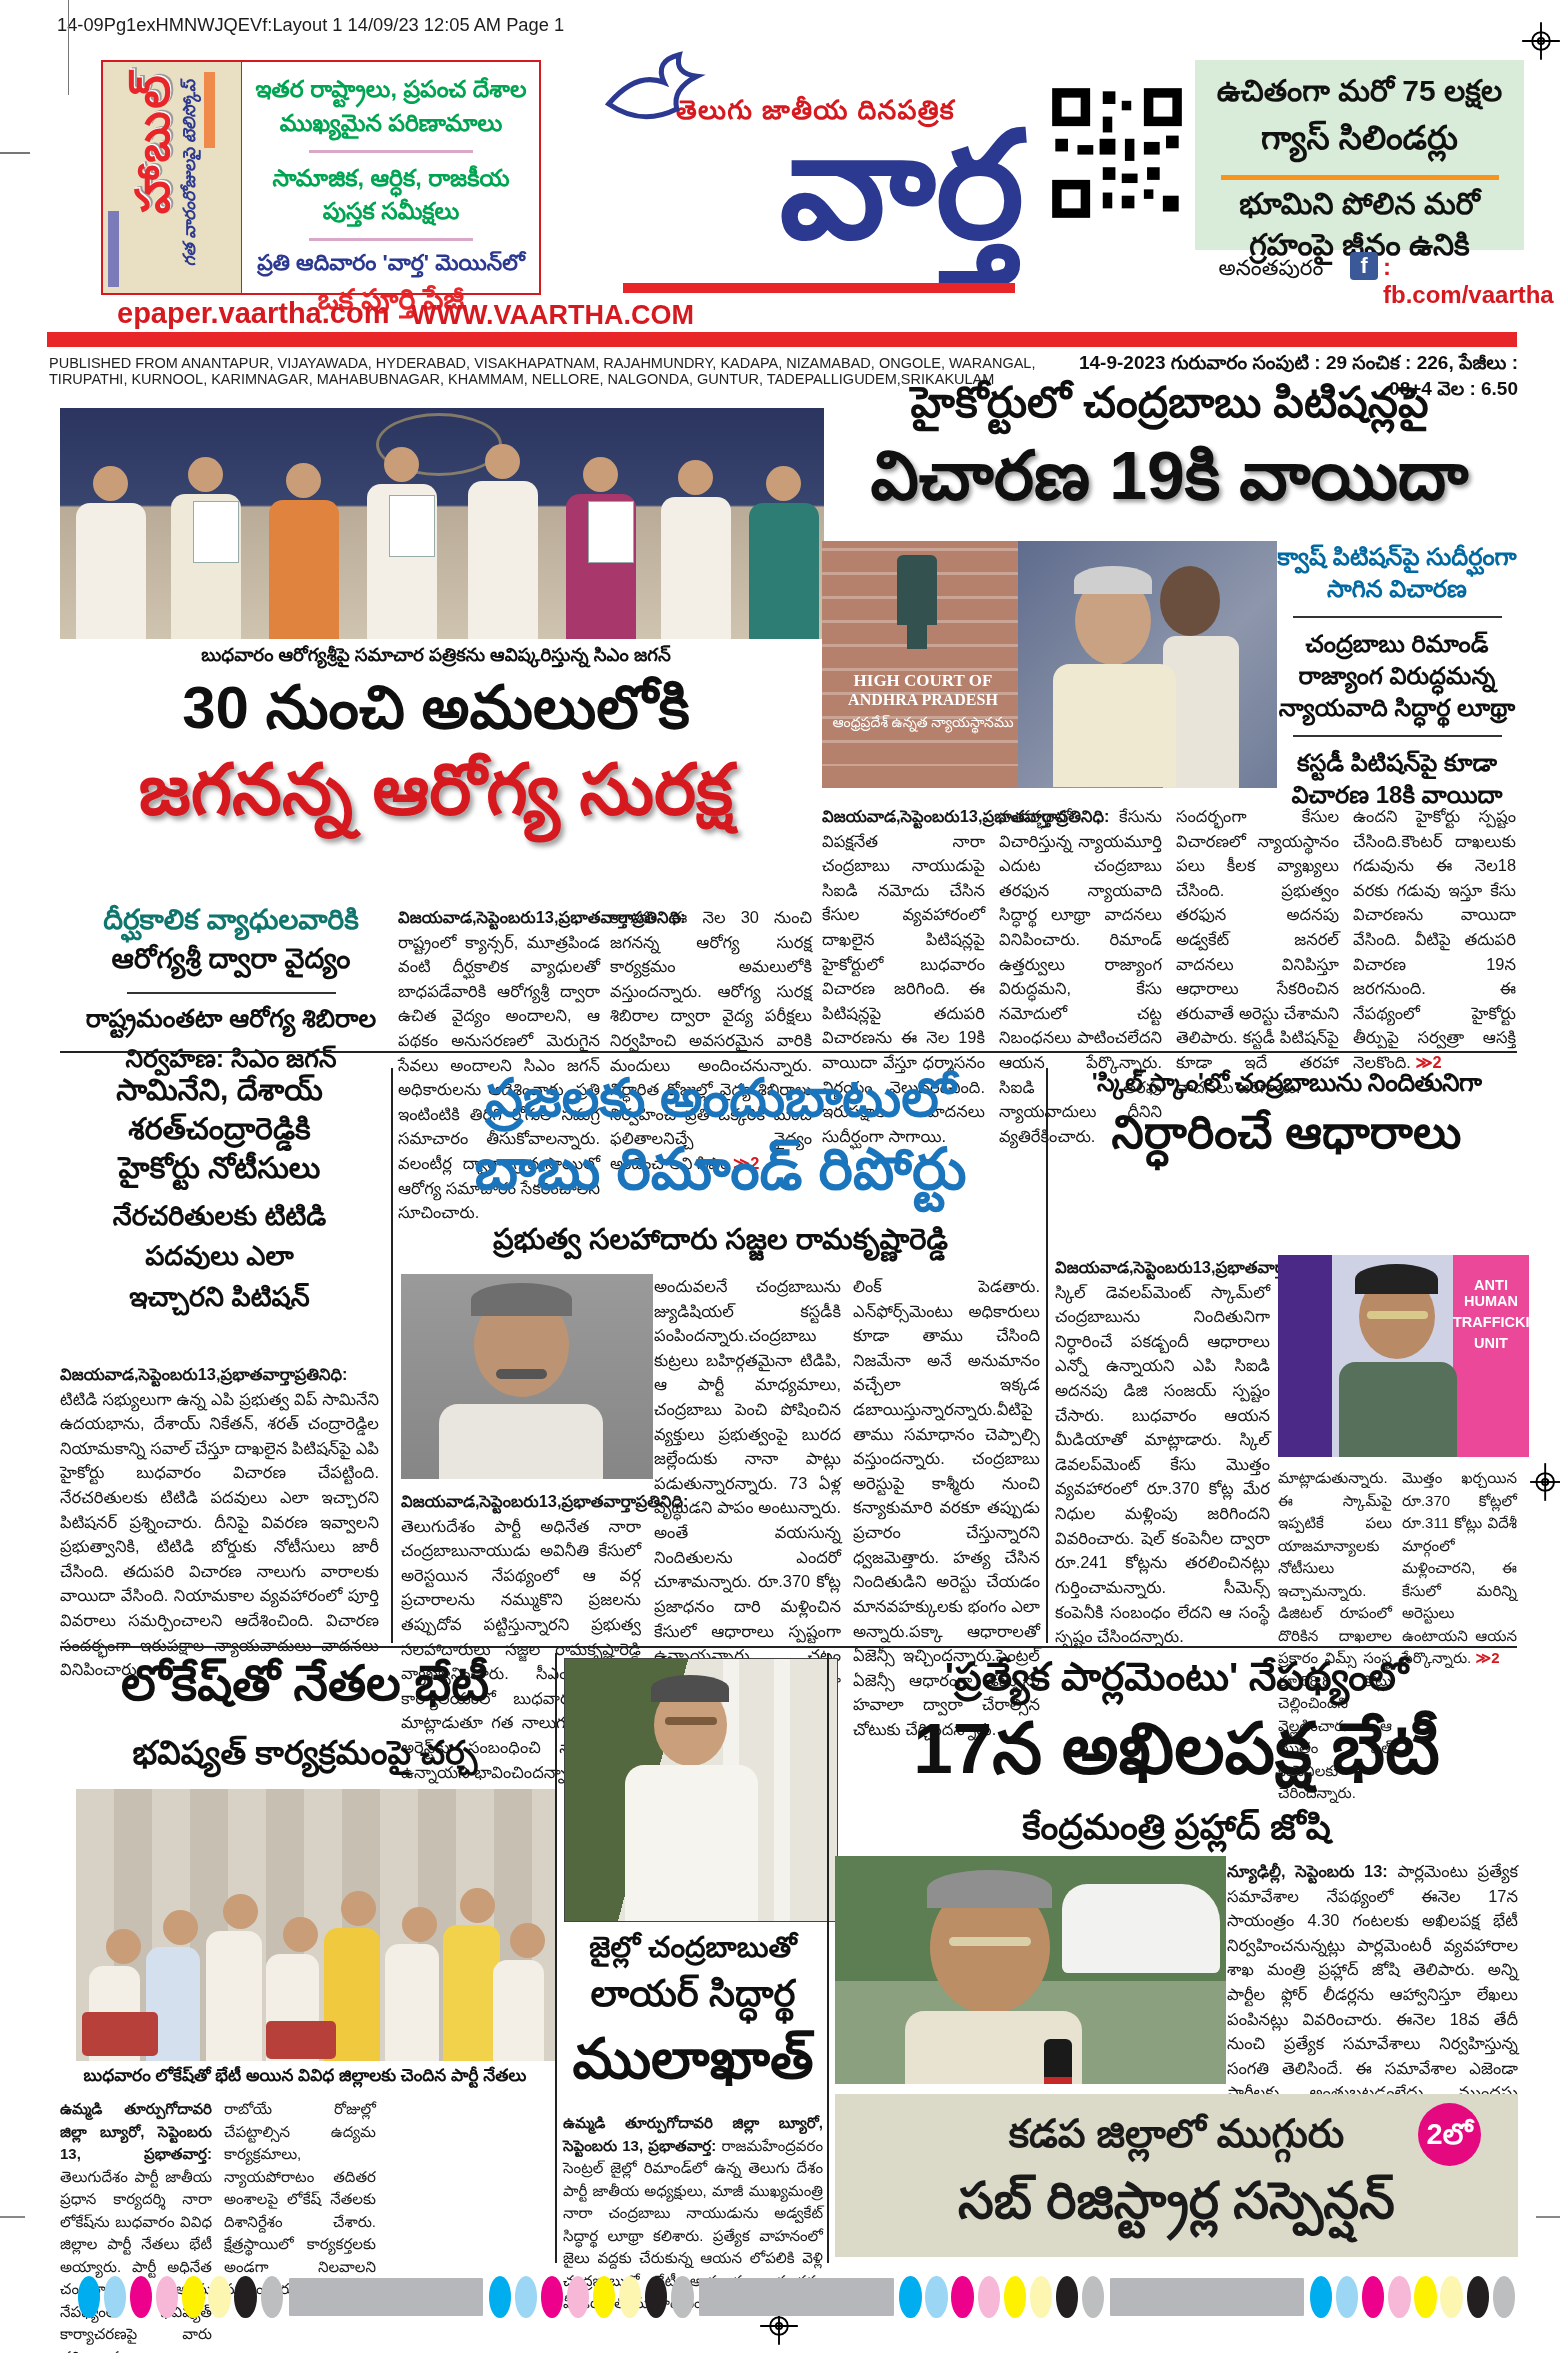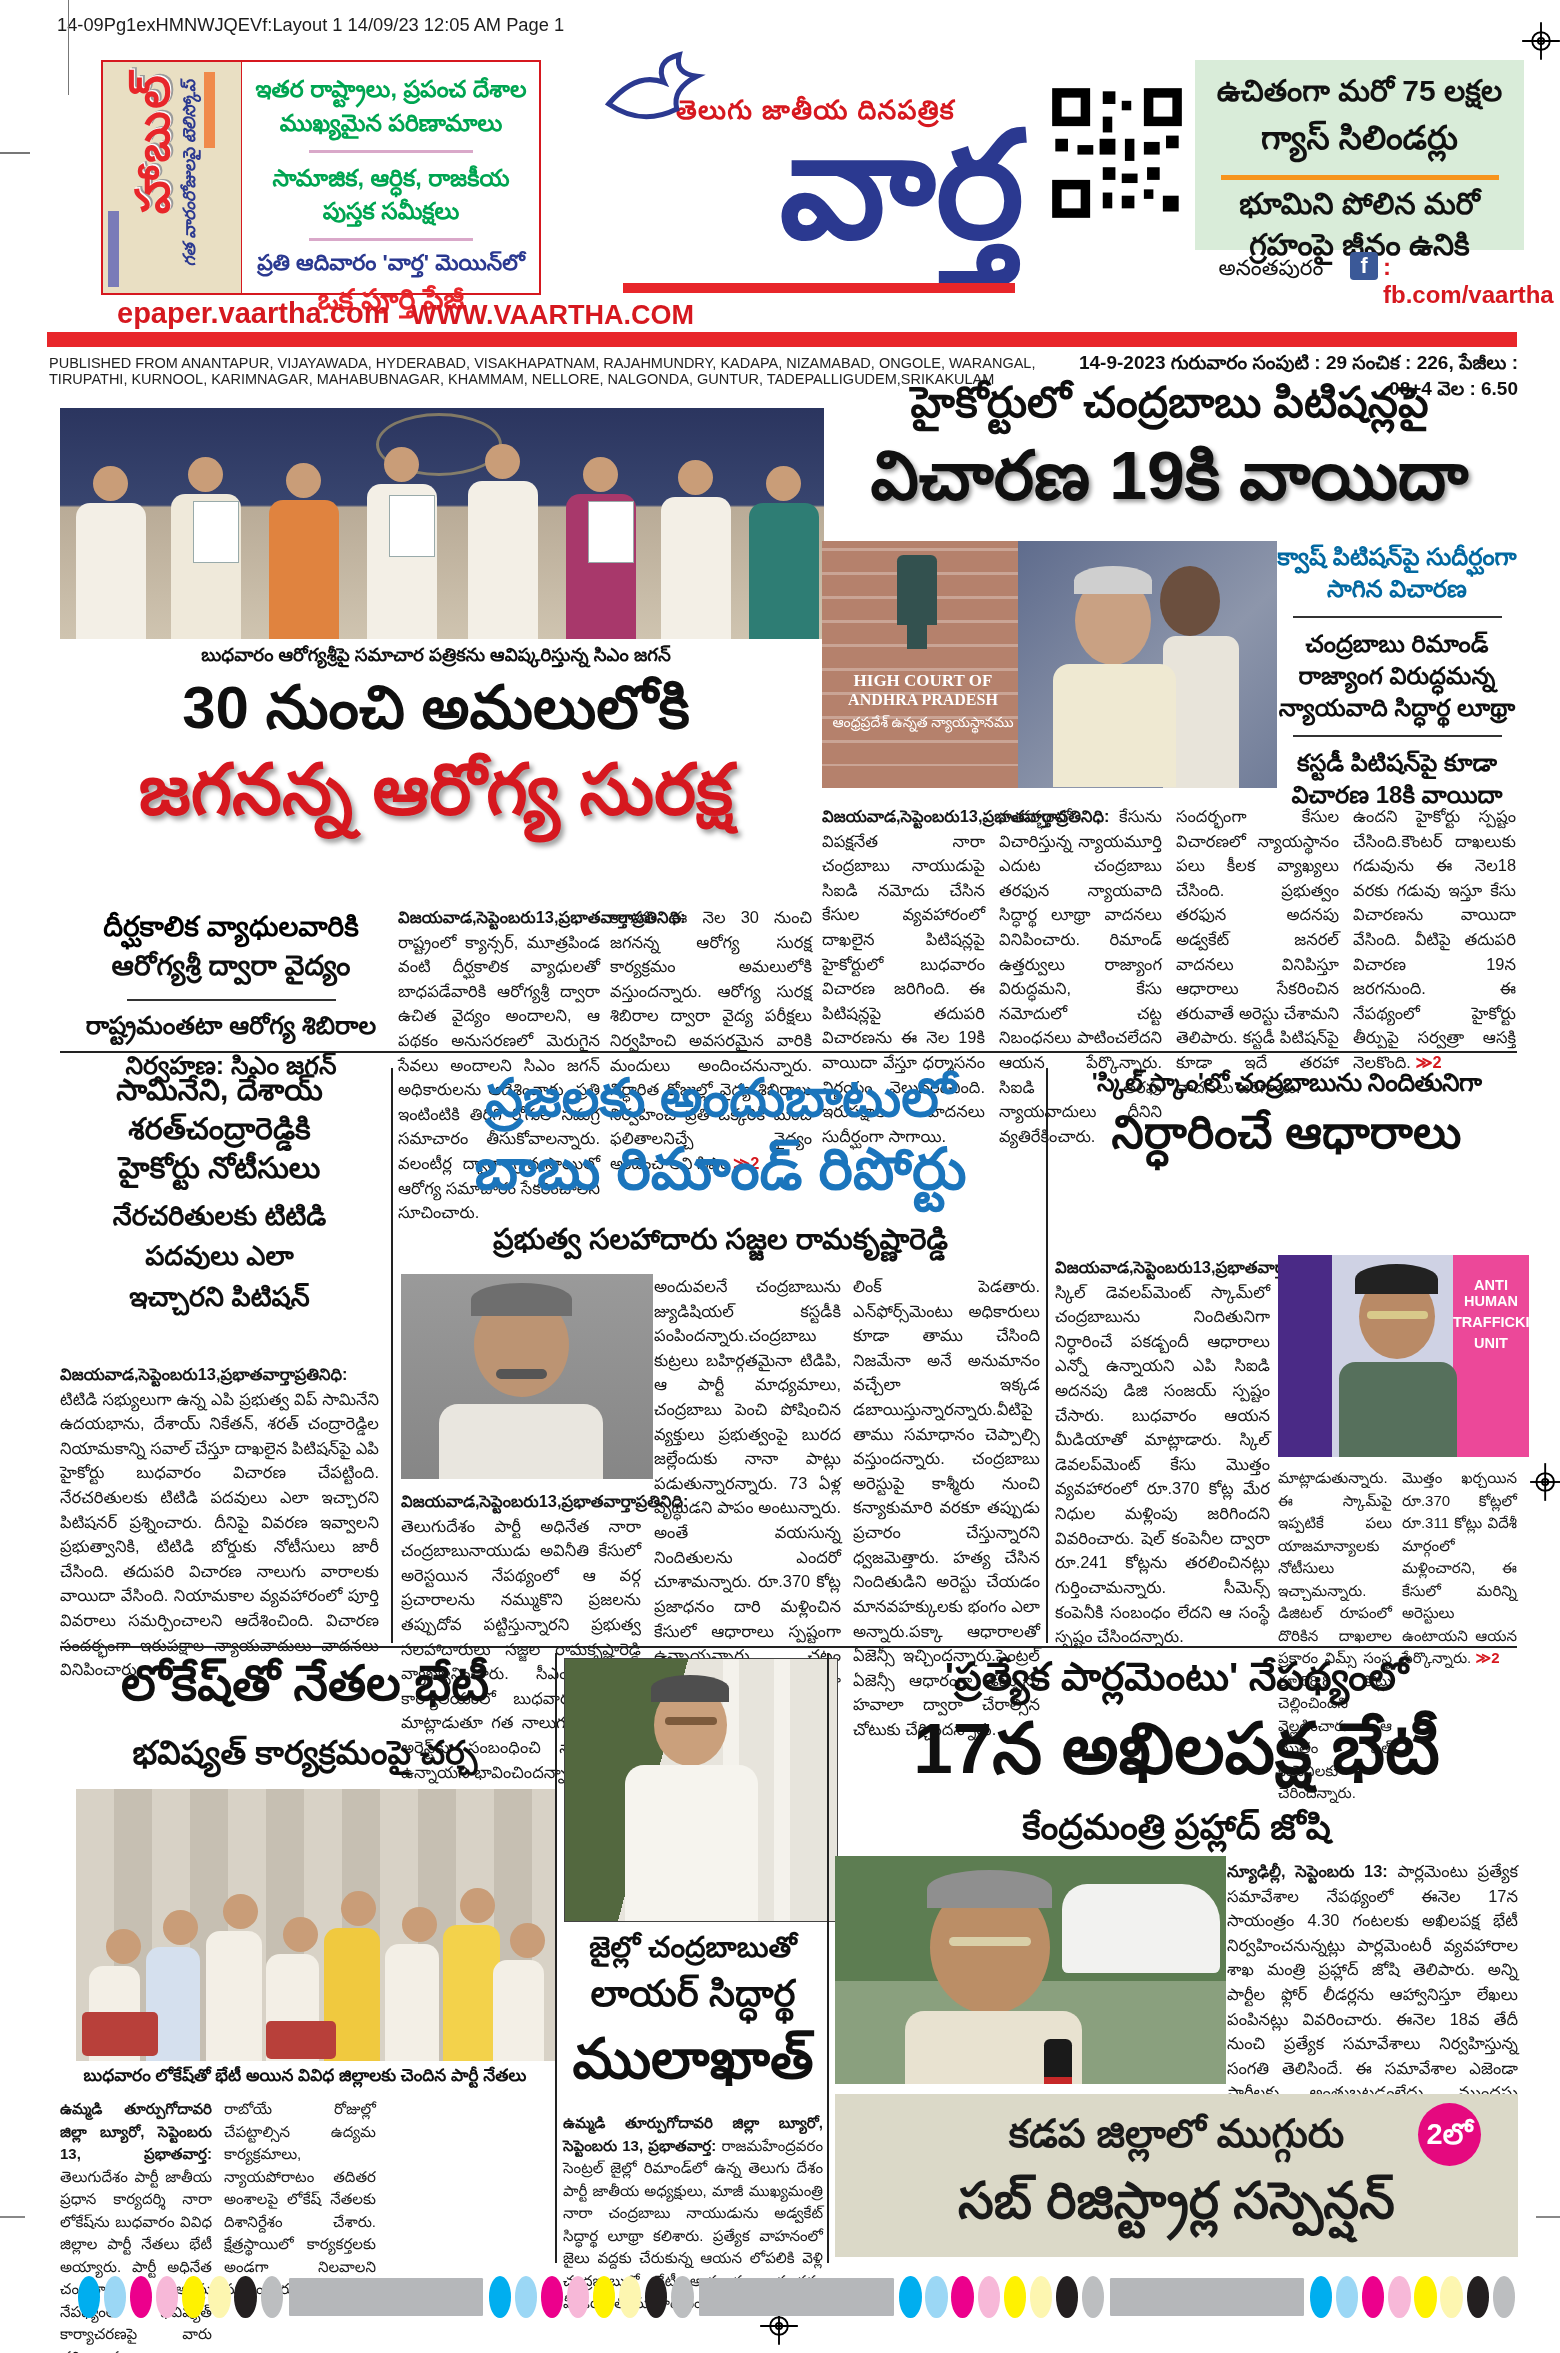--- a/index.html
+++ b/index.html
@@ -141,21 +141,21 @@
     <div style="position:absolute;left:133px;bottom:76px;width:44px;height:60px;background:#fff;border:1.3px solid #9aa;"></div>
     <div style="position:absolute;left:329px;bottom:82px;width:44px;height:60px;background:#fff;border:1.3px solid #9aa;"></div>
     <div style="position:absolute;left:528px;bottom:76px;width:44px;height:60px;background:#fff;border:1.3px solid #9aa;"></div>
   </div>
   <div class="c cap" style="left:60px;top:644px;width:752px;">బుధవారం ఆరోగ్యశ్రీపై సమాచార పత్రికను ఆవిష్కరిస్తున్న సిఎం జగన్</div>
 
   <div class="c h-black center" style="left:60px;top:673px;width:752px;font-size:60px;">30 నుంచి అమలులోకి</div>
   <div class="c center" style="left:60px;top:749px;width:752px;font-size:71px;font-weight:900;color:#d6181f;text-shadow:3.2px 3.8px 5px rgba(0,0,0,.38);">జగనన్న ఆరోగ్య సురక్ష</div>
 
   <div class="c" style="left:76px;top:904px;width:310px;text-align:center;">
-    <div style="font-size:28px;font-weight:800;color:#000000;margin-top:7px;">దీర్ఘకాలిక వ్యాధులవారికి</div>
+    <div style="font-size:28px;font-weight:800;color:#0f766e;">దీర్ఘకాలిక వ్యాధులవారికి</div>
     <div style="font-size:28px;font-weight:800;color:#101010;">ఆరోగ్యశ్రీ ద్వారా వైద్యం</div>
     <div class="subdiv"></div>
     <div style="font-size:25px;font-weight:800;color:#101010;">రాష్ట్రమంతటా ఆరోగ్య శిబిరాల</div>
     <div style="font-size:25px;font-weight:800;color:#101010;margin-top:5px;">నిర్వహణ: సిఎం జగన్</div>
   </div>
   <div class="c body-txt" style="left:398px;top:905px;width:202px;height:142px;"><span class="dl">విజయవాడ,సెప్టెంబరు13,ప్రభాతవార్తాప్రతినిధి:</span> <span>రాష్ట్రంలో క్యాన్సర్, మూత్రపిండ వంటి దీర్ఘకాలిక వ్యాధులతో బాధపడేవారికి ఆరోగ్యశ్రీ ద్వారా ఉచిత వైద్యం అందాలని, ఆ పథకం అనుసరణలో మెరుగైన సేవలు అందాలని సిఎం జగన్ అధికారులను ఆదేశించారు. ప్రతి ఇంటింటికి తిరిగి రోగుల సమగ్ర సమాచారం తీసుకోవాలన్నారు. వలంటీర్ల ద్వారా గ్రామస్థాయిలో ఆరోగ్య సమాచారం సేకరించాలని సూచించారు.</span></div>
   <div class="c body-txt" style="left:610px;top:905px;width:202px;height:142px;"><span>కాగాను ఈ నెల 30 నుంచి జగనన్న ఆరోగ్య సురక్ష కార్యక్రమం అమలులోకి వస్తుందన్నారు. ఆరోగ్య సురక్ష శిబిరాల ద్వారా వైద్య పరీక్షలు నిర్వహించి అవసరమైన వారికి మందులు అందించనున్నారు. నిర్ధారిత రోజుల్లో వైద్య శిబిరాలు నిర్వహించి ప్రతి ఒక్కరికీ మంచి ఫలితాలనిచ్చే వైద్యం అందించాలని సిఎం </span><span class="jump">≫2</span></div>
 
   <div class="hrule" style="left:60px;top:1051px;width:1457px;"></div>
 

